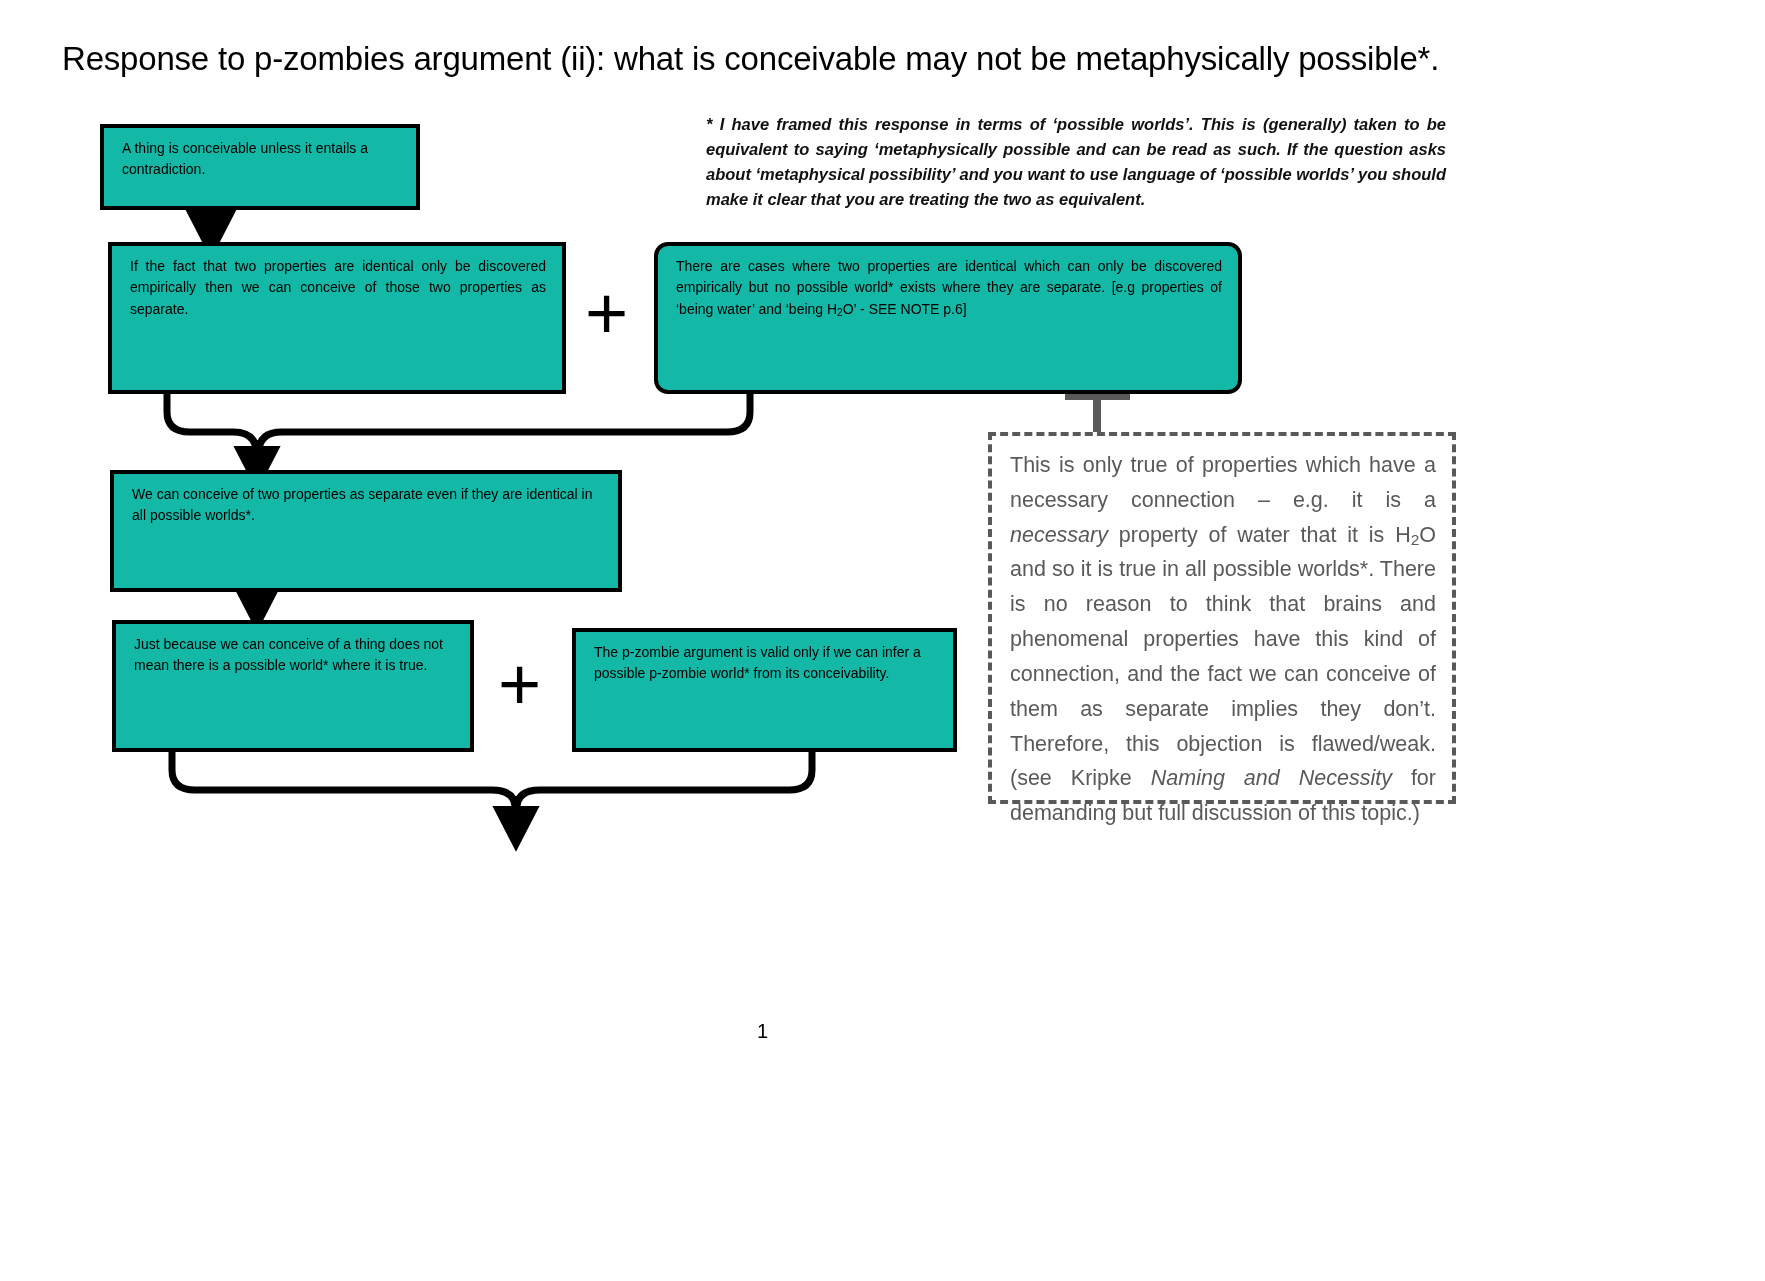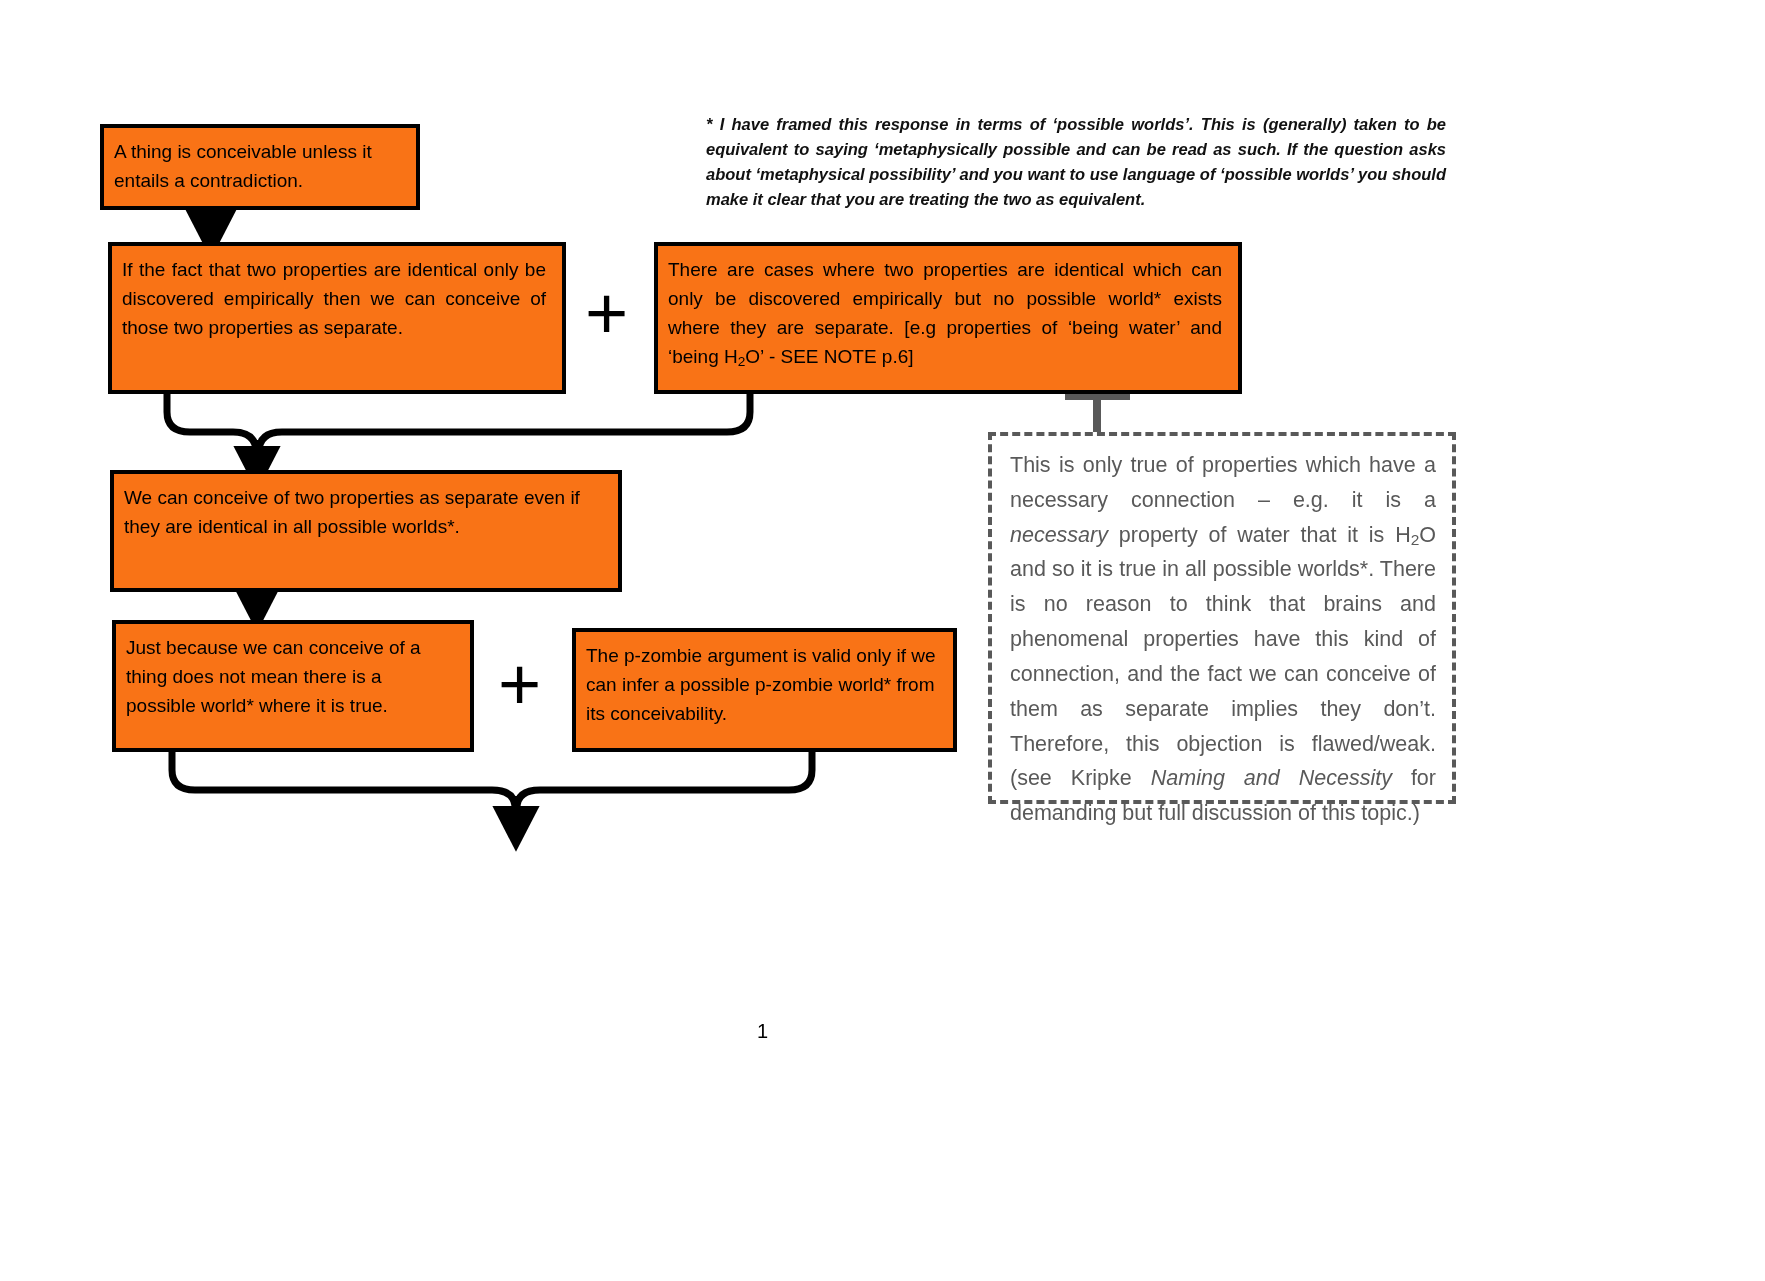--- a/index.html
+++ b/index.html
@@ -37,25 +37,25 @@
     line-height: 1.52;
     font-style: italic;
     font-weight: bold;
     text-align: justify;
     color: #111;
   }
   .box {
     position: absolute;
     box-sizing: border-box;
     border: 4px solid #000;
-    background: #f97316;
-    font-size: 19px;
+    background: #14b8a6;
+    font-size: 14px;
     line-height: 1.52;
     color: #000;
-    padding: 10px 16px 10px 10px;
+    padding: 10px 16px 10px 18px;
   }
   .box.justify { text-align: justify; }
   .box.justify > span { display: inline; }
   .dashed-box {
     position: absolute;
     box-sizing: border-box;
     border: 4px dashed #595959;
     background: #fff;
     font-size: 21.5px;
     line-height: 1.62;
@@ -85,20 +85,21 @@
     pointer-events: none;
   }
   sub { font-size: 0.72em; vertical-align: -0.22em; }
   em.it { font-style: italic; }
 </style>
 </head>
 <body>
 
 <div id="slide">
 
+  <div class="title">Response to p-zombies argument (ii): what is conceivable may not be metaphysically possible*.</div>
 
   <div class="note-star">* I have framed this response in terms of ‘possible worlds’. This is (generally) taken to be equivalent to saying ‘metaphysically possible and can be read as such. If the question asks about ‘metaphysical possibility’ and you want to use language of ‘possible worlds’ you should make it clear that you are treating the two as equivalent.</div>
 
   <svg class="connectors" viewBox="0 0 1765 1281">
     <defs>
       <marker id="arrowhead" markerWidth="7" markerHeight="7" refX="3.2" refY="3.4" orient="auto">
         <path d="M0,0 L6.6,3.4 L0,6.8 z" fill="#000"></path>
       </marker>
     </defs>
 
@@ -121,21 +122,21 @@
   <div class="box" style="left:100px; top:124px; width:320px; height:86px;">
     <span>A thing is conceivable unless it entails a contradiction.</span>
   </div>
 
   <div class="box justify" style="left:108px; top:242px; width:458px; height:152px;">
     <span>If the fact that two properties are identical only be discovered empirically then we can conceive of those two properties as separate.</span>
   </div>
 
   <div class="plus" style="left:585px; top:277px;">+</div>
 
-  <div class="box justify" style="left:654px; top:242px; width:588px; height:152px;">
+  <div class="box justify" style="left:654px; top:242px; width:588px; height:152px;border-radius:14px;">
     <span>There are cases where two properties are identical which can only be discovered empirically but no possible world* exists where they are separate. [e.g properties of ‘being water’ and ‘being H</span><sub>2</sub><span>O’ - SEE NOTE p.6]</span>
   </div>
 
   <div class="dashed-box" style="left:988px; top:432px; width:468px; height:372px;">
     <span>This is only true of properties which have a necessary connection – e.g. it is a </span><em class="it">necessary</em><span> property of water that it is H</span><sub>2</sub><span>O and so it is true in all possible worlds*. There is no reason to think that brains and phenomenal properties have this kind of connection, and the fact we can conceive of them as separate implies they don’t. Therefore, this objection is flawed/weak. (see Kripke </span><em class="it">Naming and Necessity</em><span> for demanding but full discussion of this topic.)</span>
   </div>
 
   <div class="box" style="left:110px; top:470px; width:512px; height:122px;">
     <span>We can conceive of two properties as separate even if they are identical in all possible worlds*.</span>
   </div>

